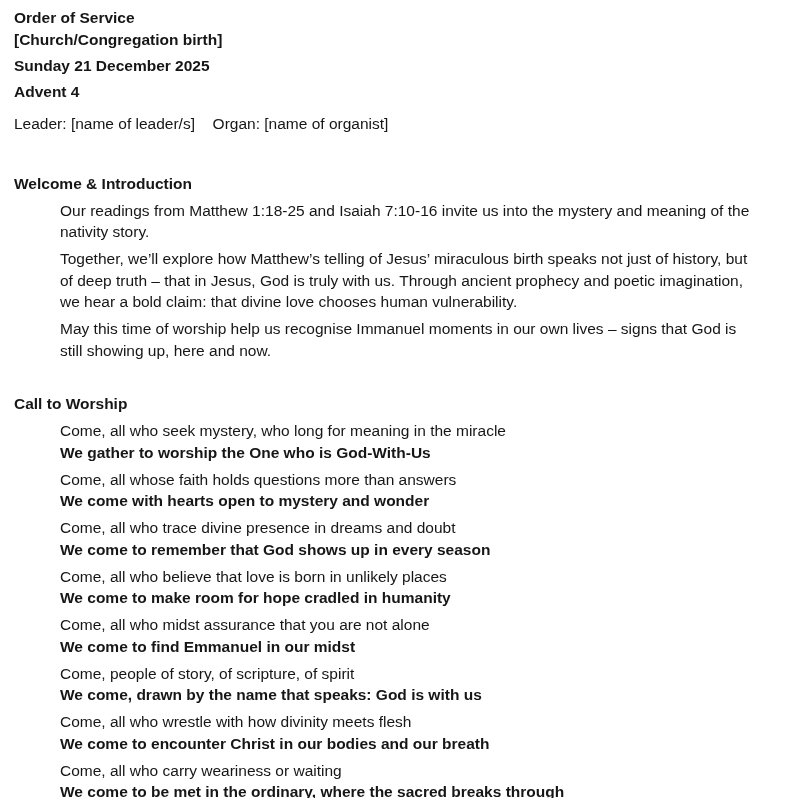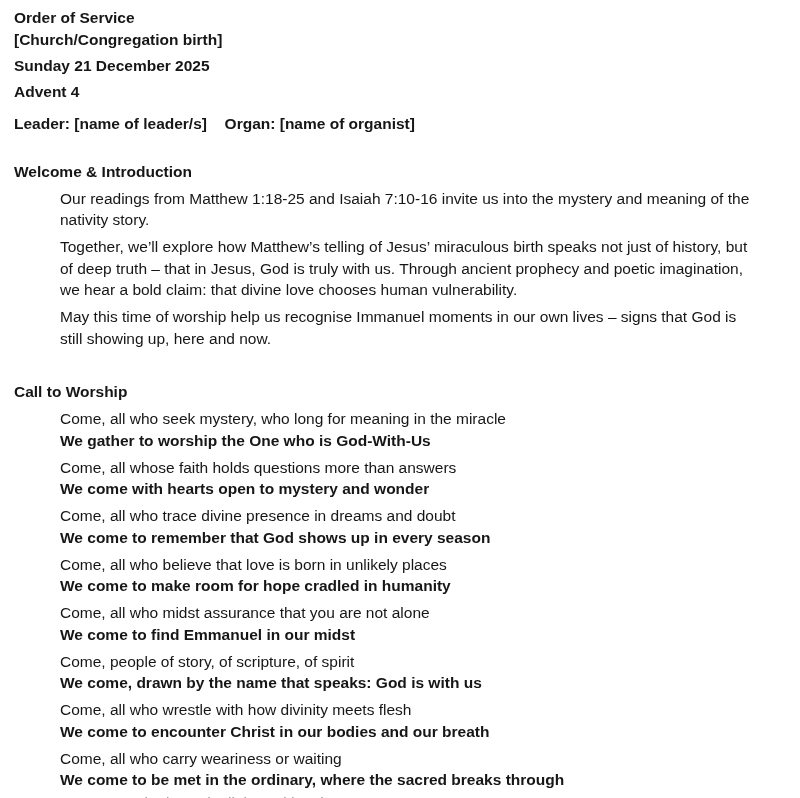--- a/index.html
+++ b/index.html
@@ -17,30 +17,30 @@
   .doc {
     padding: 7px 38px 0 14px;
     width: 800px;
   }
   
   .doc-header { text-align: left; }
   .hdr-line { font-weight: 700; }
   .hdr-date { margin-top: 4.5px; }
   .hdr-season { margin-top: 4.5px; }
   .hdr-people { margin-top: 11px; font-weight: 400; }
-  .hdr-people .lbl { font-weight: 700; }
-  .hdr-people .val { font-weight: 700; }
+  .hdr-people .lbl { font-weight: 400; }
+  .hdr-people .val { font-weight: 400; }
   .hdr-people .gap { display: inline-block; width: 9px; }
   
   .section-heading {
     font-weight: 700;
     margin: 0;
     font-size: 15.5px;
   }
-  .welcome-heading { margin-top: 26px; }
+  .welcome-heading { margin-top: 38px; }
   .cw-heading { margin-top: 32px; }
   .indent-block {
     margin-left: 46px;
     max-width: 708px;
   }
   .para { margin: 5.5px 0 0 0; }
   .pair { margin-top: 5.5px; }
   .pair .call { font-weight: 400; }
   .pair .response { font-weight: 700; }
   .partial-line {

